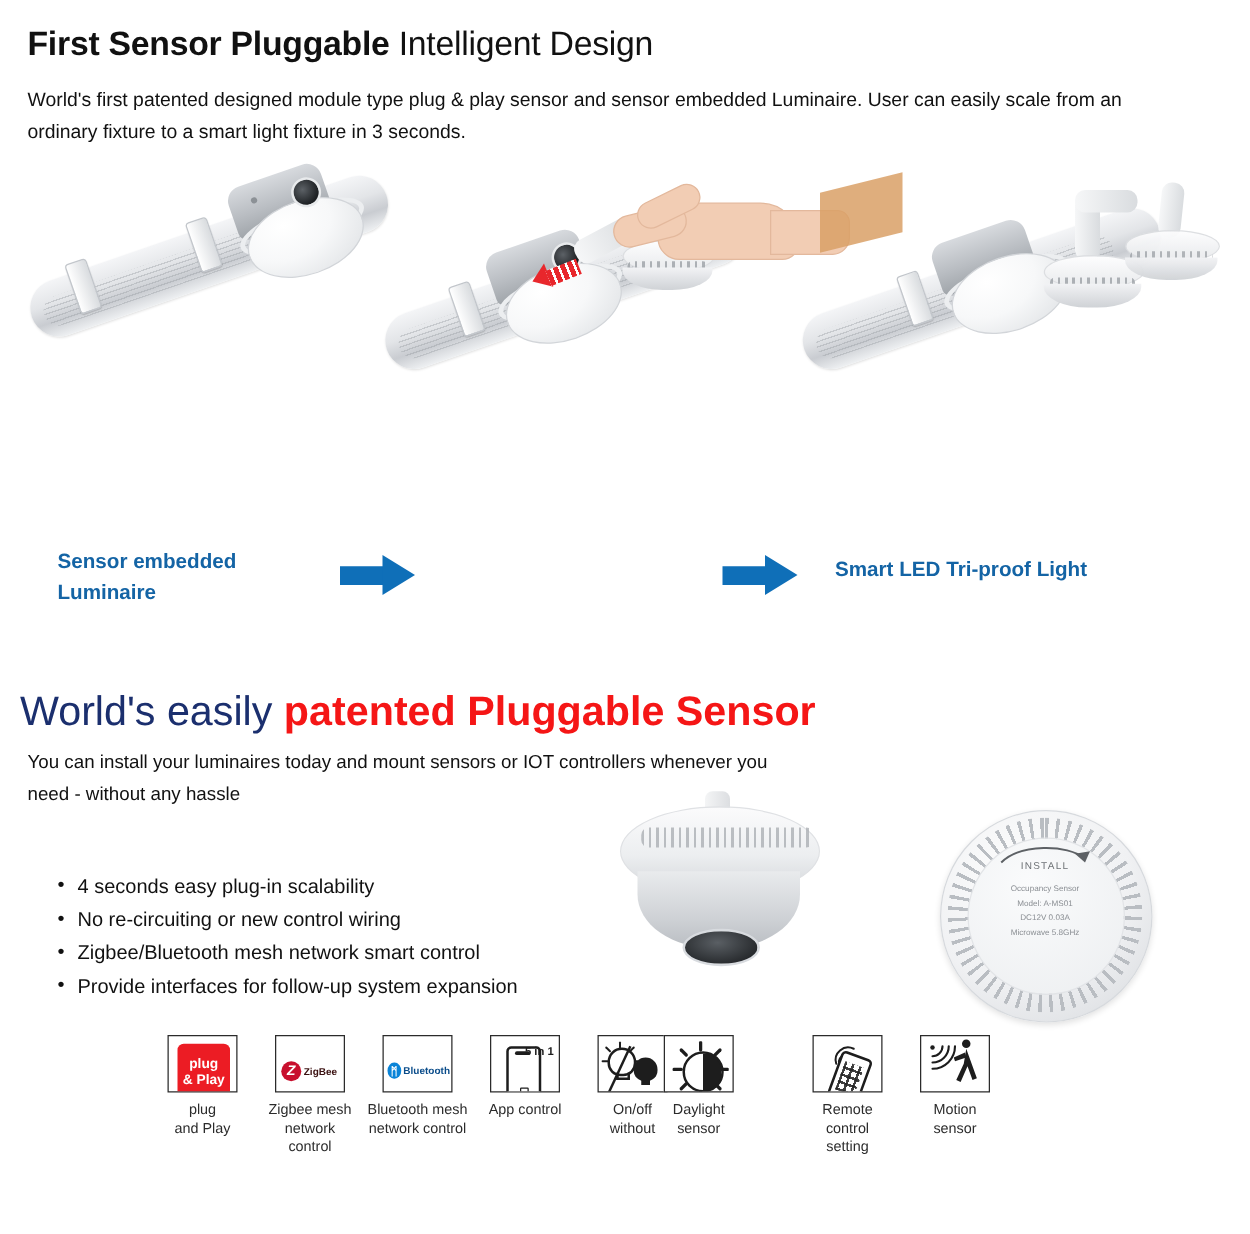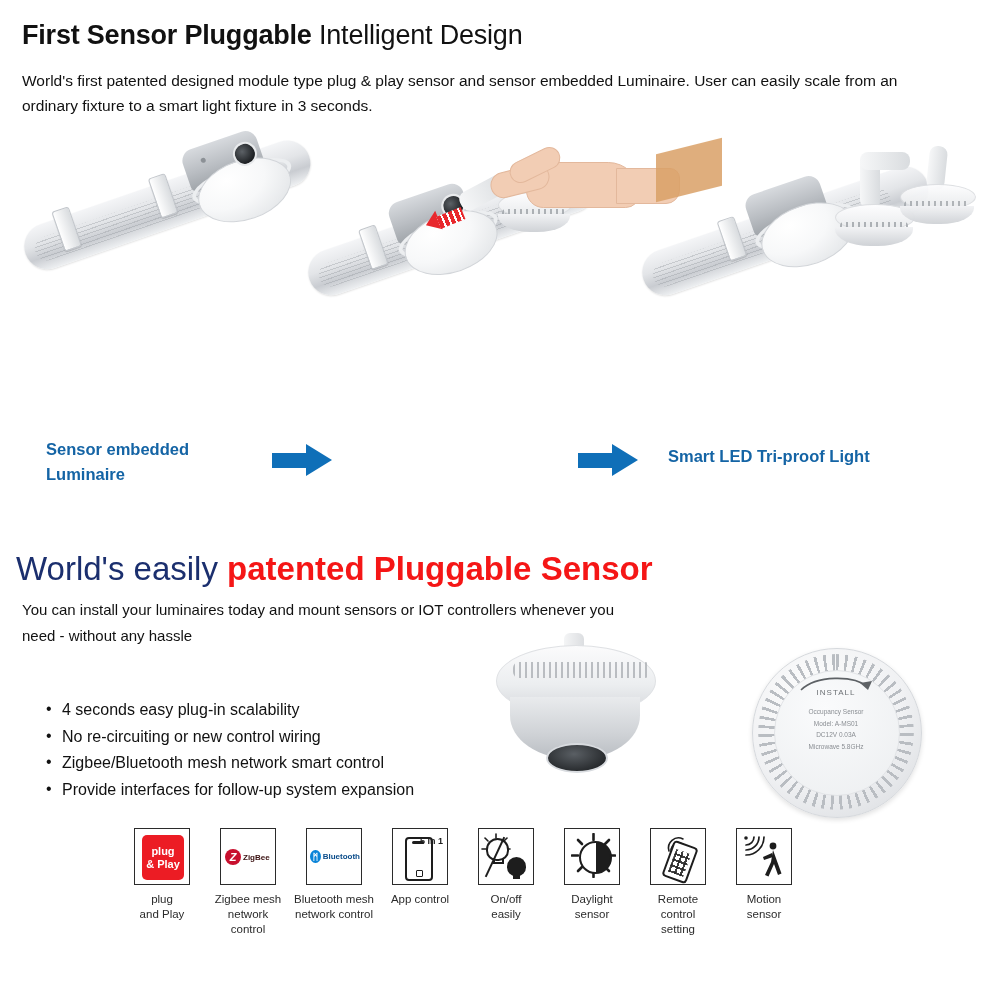--- a/index.html
+++ b/index.html
@@ -124,21 +124,21 @@
      border-radius:0 0 48% 48%/0 0 70% 70%;
      background:linear-gradient(180deg,#e9ebed 0%,#cfd2d6 60%,#b9bdc2 100%);}
   .sA-lens{position:absolute;left:56px;top:98px;width:58px;height:26px;border-radius:50%;
      background:radial-gradient(ellipse at 45% 35%,#5a5f64,#26292c 75%);border:2px solid #d8dbdf;}
   .sA-stalk{position:absolute;left:74px;top:-12px;width:20px;height:26px;border-radius:6px;
      background:linear-gradient(90deg,#f4f5f6,#dcdee1);}
 
   
   .icons{position:absolute;left:0;top:828px;width:1000px;height:130px;}
   .icon-cell{position:absolute;top:0;width:86px;}
-  .icon-box{position:relative;width:56px;height:57px;margin:0 auto;
+  .icon-box{position:relative;width:56px;height:46px;margin:0 auto;
      border:1.6px solid #2b2b2b;border-radius:0;background:#fff;box-sizing:border-box;
      overflow:hidden;}
   .icon-cap{margin-top:7px;text-align:center;font-size:11.5px;line-height:15px;color:#2b2b2b;}
 
   .plugplay{position:absolute;left:7px;top:6px;width:42px;height:45px;border-radius:5px;
      background:#ec1c24;color:#fff;font-weight:bold;font-size:11px;line-height:13px;
      display:flex;align-items:center;justify-content:center;text-align:center;}
   .zb{position:absolute;left:4px;top:20px;width:48px;display:flex;align-items:center;gap:2px;}
   .zb-mark{width:16px;height:16px;border-radius:50%;background:#c8102e;color:#fff;
      font-weight:bold;font-size:11px;font-style:italic;display:flex;align-items:center;justify-content:center;}
@@ -364,24 +364,24 @@
             <line x1="26" y1="5" x2="23" y2="8"></line>
               <line x1="1" y1="16" x2="5" y2="16"></line>
             <line x1="29" y1="16" x2="25" y2="16"></line>
           </g>
         </svg>
         <div class="bulb-on"></div>
         <div class="bulb-off"></div>
         <div class="slash"></div>
       </div>
       <div class="icon-cap" style="white-space:pre-line;">On/off
-easily</div>
-    </div>
-
-    <div class="icon-cell" style="left:549px;">
+without</div>
+    </div>
+
+    <div class="icon-cell" style="left:516px;">
       <div class="icon-box">
         <svg class="sunrays" viewBox="0 0 45 45">
           <g stroke="#1d1d1d" stroke-width="2.6" stroke-linecap="round">
             <line x1="22.5" y1="1" x2="22.5" y2="7"></line>
               <line x1="22.5" y1="38" x2="22.5" y2="44"></line>
             <line x1="1" y1="22.5" x2="7" y2="22.5"></line>
               <line x1="38" y1="22.5" x2="44" y2="22.5"></line>
             <line x1="7" y1="7" x2="11" y2="11"></line>
               <line x1="34" y1="34" x2="38" y2="38"></line>
             <line x1="38" y1="7" x2="34" y2="11"></line>

